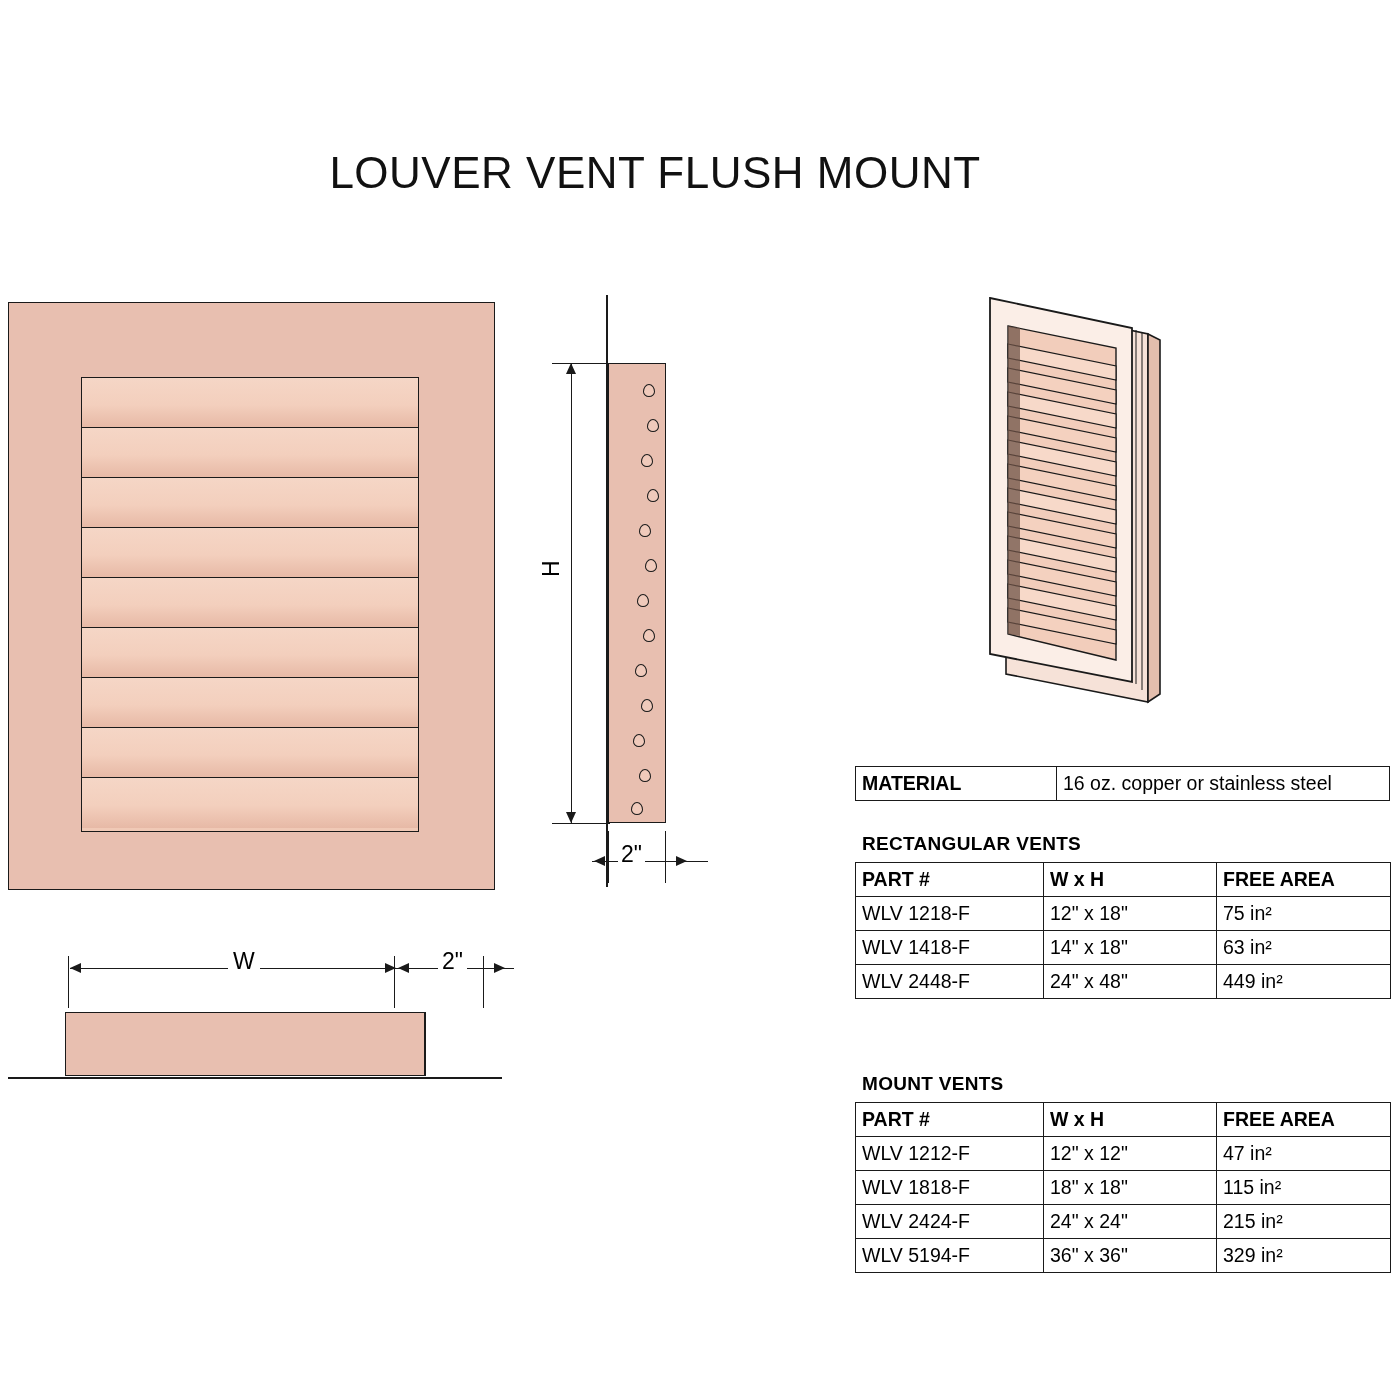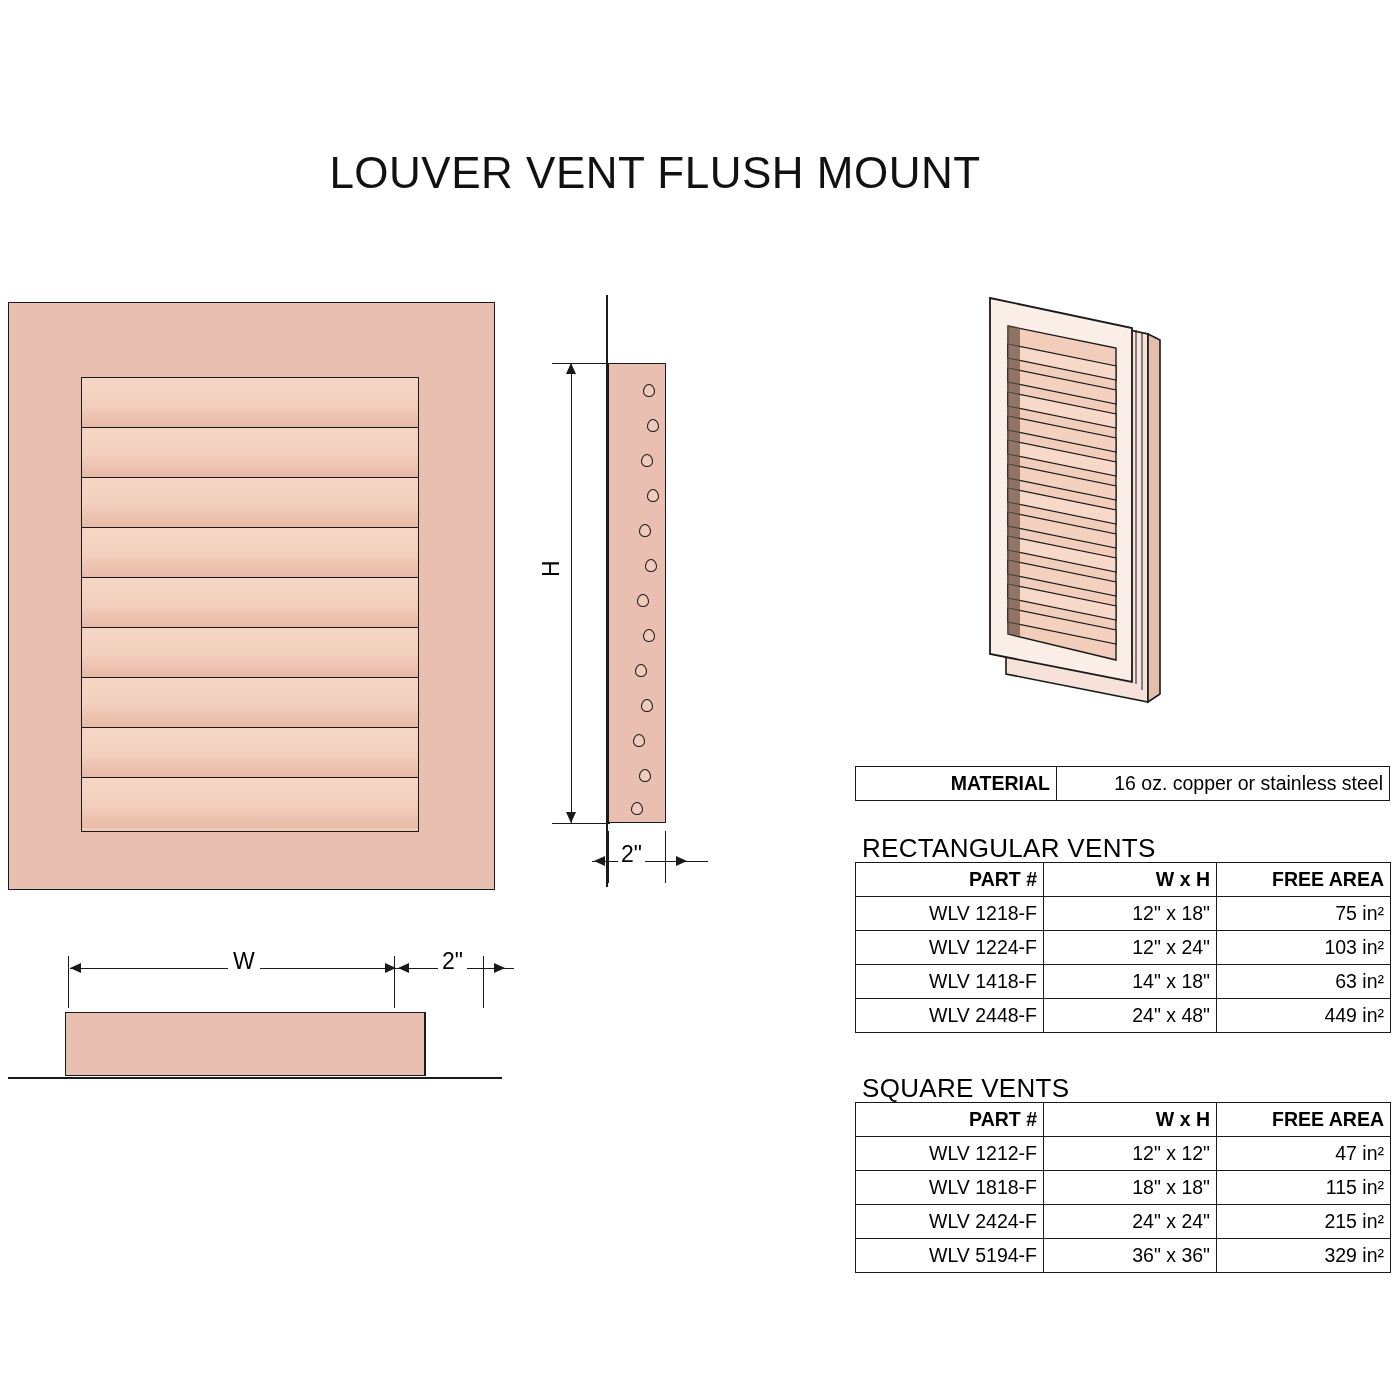--- a/index.html
+++ b/index.html
@@ -256,31 +256,31 @@
   .tbl {
     position: absolute;
     border-collapse: collapse;
     font-size: 19.5px;
     table-layout: fixed;
   }
   .tbl td, .tbl th {
     border: 1.4px solid #1a1a1a;
     height: 33px;
     padding: 0 6px;
-    text-align: right;
+    text-align: left;
     font-weight: 400;
     white-space: nowrap;
   }
   .tbl th { font-weight: 700; }
   #material-table { left: 855px; top: 766px; width: 535px; }
   #material-table .lbl { width: 188px; font-weight: 700; }
   .section-label {
     position: absolute;
-    font-size: 26px;
-    font-weight: 400;
+    font-size: 19px;
+    font-weight: 700;
     letter-spacing: 0.3px;
   }
   #rect-label { left: 862px; top: 833px; }
   #rect-table { left: 855px; top: 862px; width: 535px; }
   #sq-label { left: 862px; top: 1073px; }
   #sq-table { left: 855px; top: 1102px; width: 535px; }
   .tbl col.c1 { width: 188px; }
   .tbl col.c2 { width: 173px; }
   .tbl col.c3 { width: 174px; }
 </style>
@@ -411,38 +411,33 @@
     <th>PART #</th>
     <th>W x H</th>
     <th>FREE AREA</th>
   </tr>
   <tr>
     <td>WLV 1218-F</td>
     <td>12" x 18"</td>
     <td>75 in²</td>
   </tr>
   <tr>
-    <td>WLV 1224-F</td>
-    <td>12" x 24"</td>
-    <td>103 in²</td>
-  </tr>
-  <tr>
     <td>WLV 1418-F</td>
     <td>14" x 18"</td>
     <td>63 in²</td>
   </tr>
   <tr>
     <td>WLV 2448-F</td>
     <td>24" x 48"</td>
     <td>449 in²</td>
   </tr>
 </tbody>
   </table>
 
-<div class="section-label" id="sq-label">SQUARE VENTS</div>
+<div class="section-label" id="sq-label">MOUNT VENTS</div>
 <table class="tbl" id="sq-table">
   <colgroup>
       <col class="c1">
       <col class="c2">
       <col class="c3">
     </colgroup>
   <tbody>
       <tr>
     <th>PART #</th>
     <th>W x H</th>

